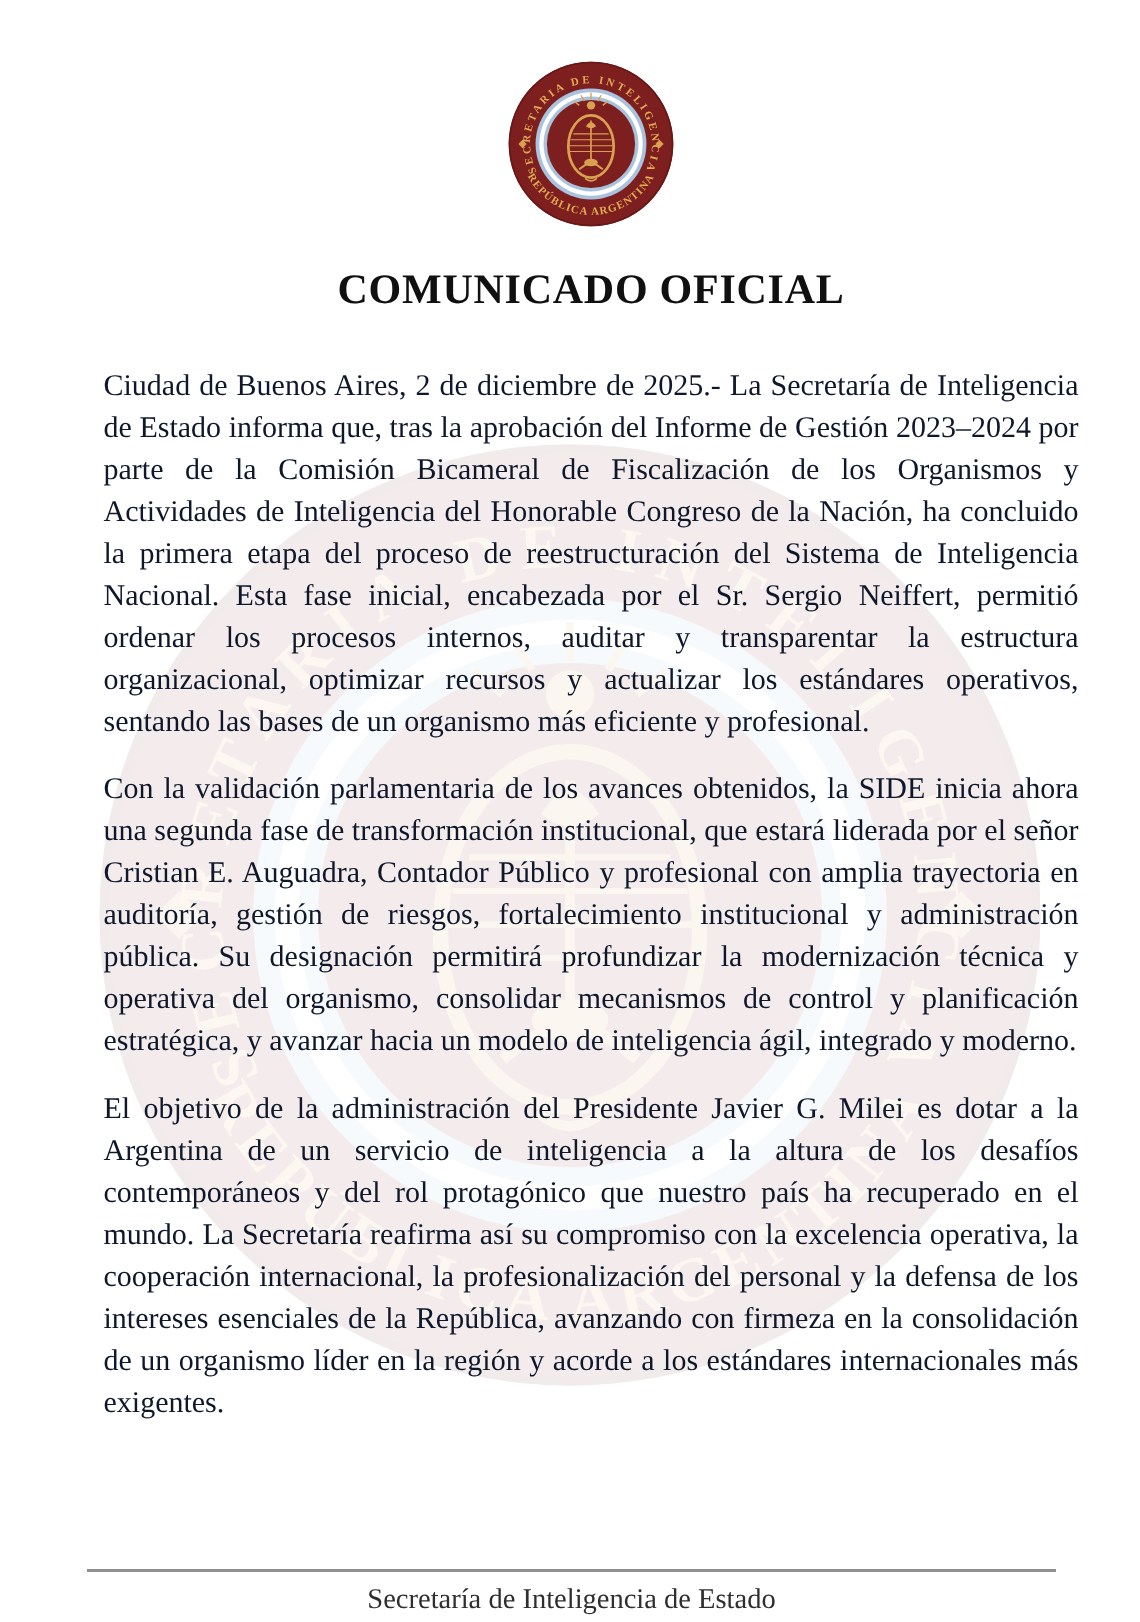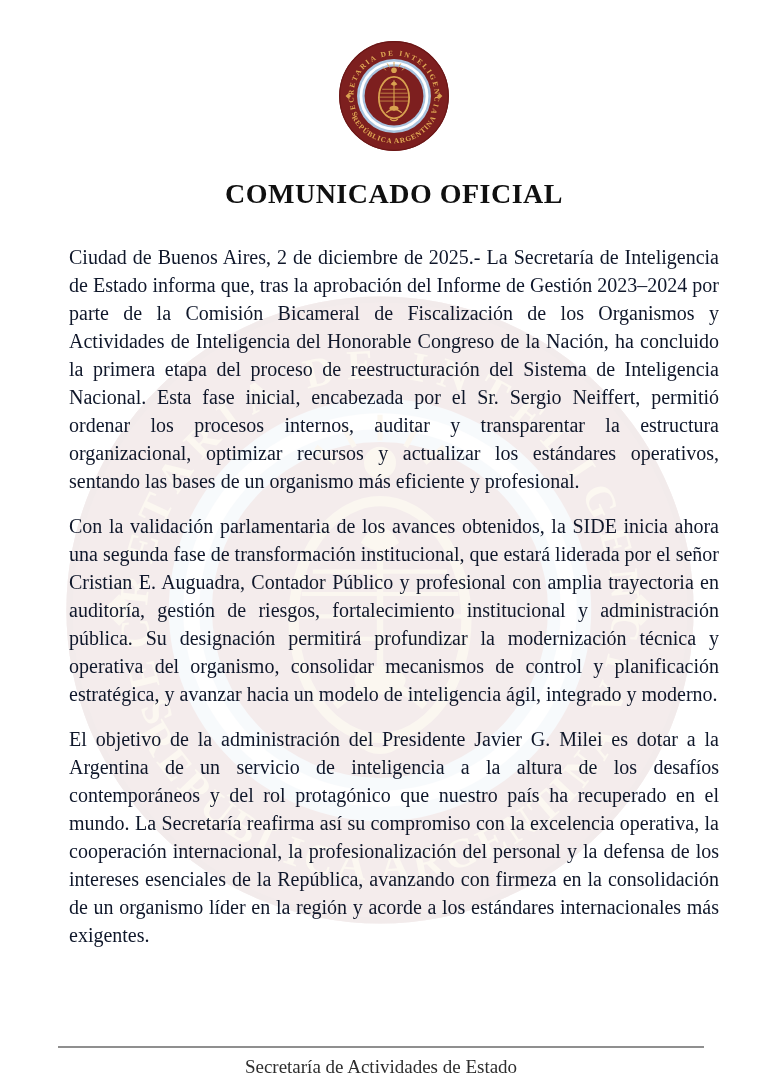--- a/index.html
+++ b/index.html
@@ -136,16 +136,16 @@
     <h1 class="doc-title">COMUNICADO OFICIAL</h1>
 
     <div class="doc-body">
       <p>Ciudad de Buenos Aires, 2 de diciembre de 2025.- La Secretaría de Inteligencia de Estado informa que, tras la aprobación del Informe de Gestión 2023–2024 por parte de la Comisión Bicameral de Fiscalización de los Organismos y Actividades de Inteligencia del Honorable Congreso de la Nación, ha concluido la primera etapa del proceso de reestructuración del Sistema de Inteligencia Nacional. Esta fase inicial, encabezada por el Sr. Sergio Neiffert, permitió ordenar los procesos internos, auditar y transparentar la estructura organizacional, optimizar recursos y actualizar los estándares operativos, sentando las bases de un organismo más eficiente y profesional.</p>
       <p>Con la validación parlamentaria de los avances obtenidos, la SIDE inicia ahora una segunda fase de transformación institucional, que estará liderada por el señor Cristian E. Auguadra, Contador Público y profesional con amplia trayectoria en auditoría, gestión de riesgos, fortalecimiento institucional y administración pública. Su designación permitirá profundizar la modernización técnica y operativa del organismo, consolidar mecanismos de control y planificación estratégica, y avanzar hacia un modelo de inteligencia ágil, integrado y moderno.</p>
       <p>El objetivo de la administración del Presidente Javier G. Milei es dotar a la Argentina de un servicio de inteligencia a la altura de los desafíos contemporáneos y del rol protagónico que nuestro país ha recuperado en el mundo. La Secretaría reafirma así su compromiso con la excelencia operativa, la cooperación internacional, la profesionalización del personal y la defensa de los intereses esenciales de la República, avanzando con firmeza en la consolidación de un organismo líder en la región y acorde a los estándares internacionales más exigentes.</p>
     </div>
   </div>
 
   <div class="doc-footer">
-    <span>Secretaría de Actividades de Estado</span>
+    <span>Secretaría de Inteligencia de Estado</span>
   </div>
 
 </div>
 
 </body></html>

